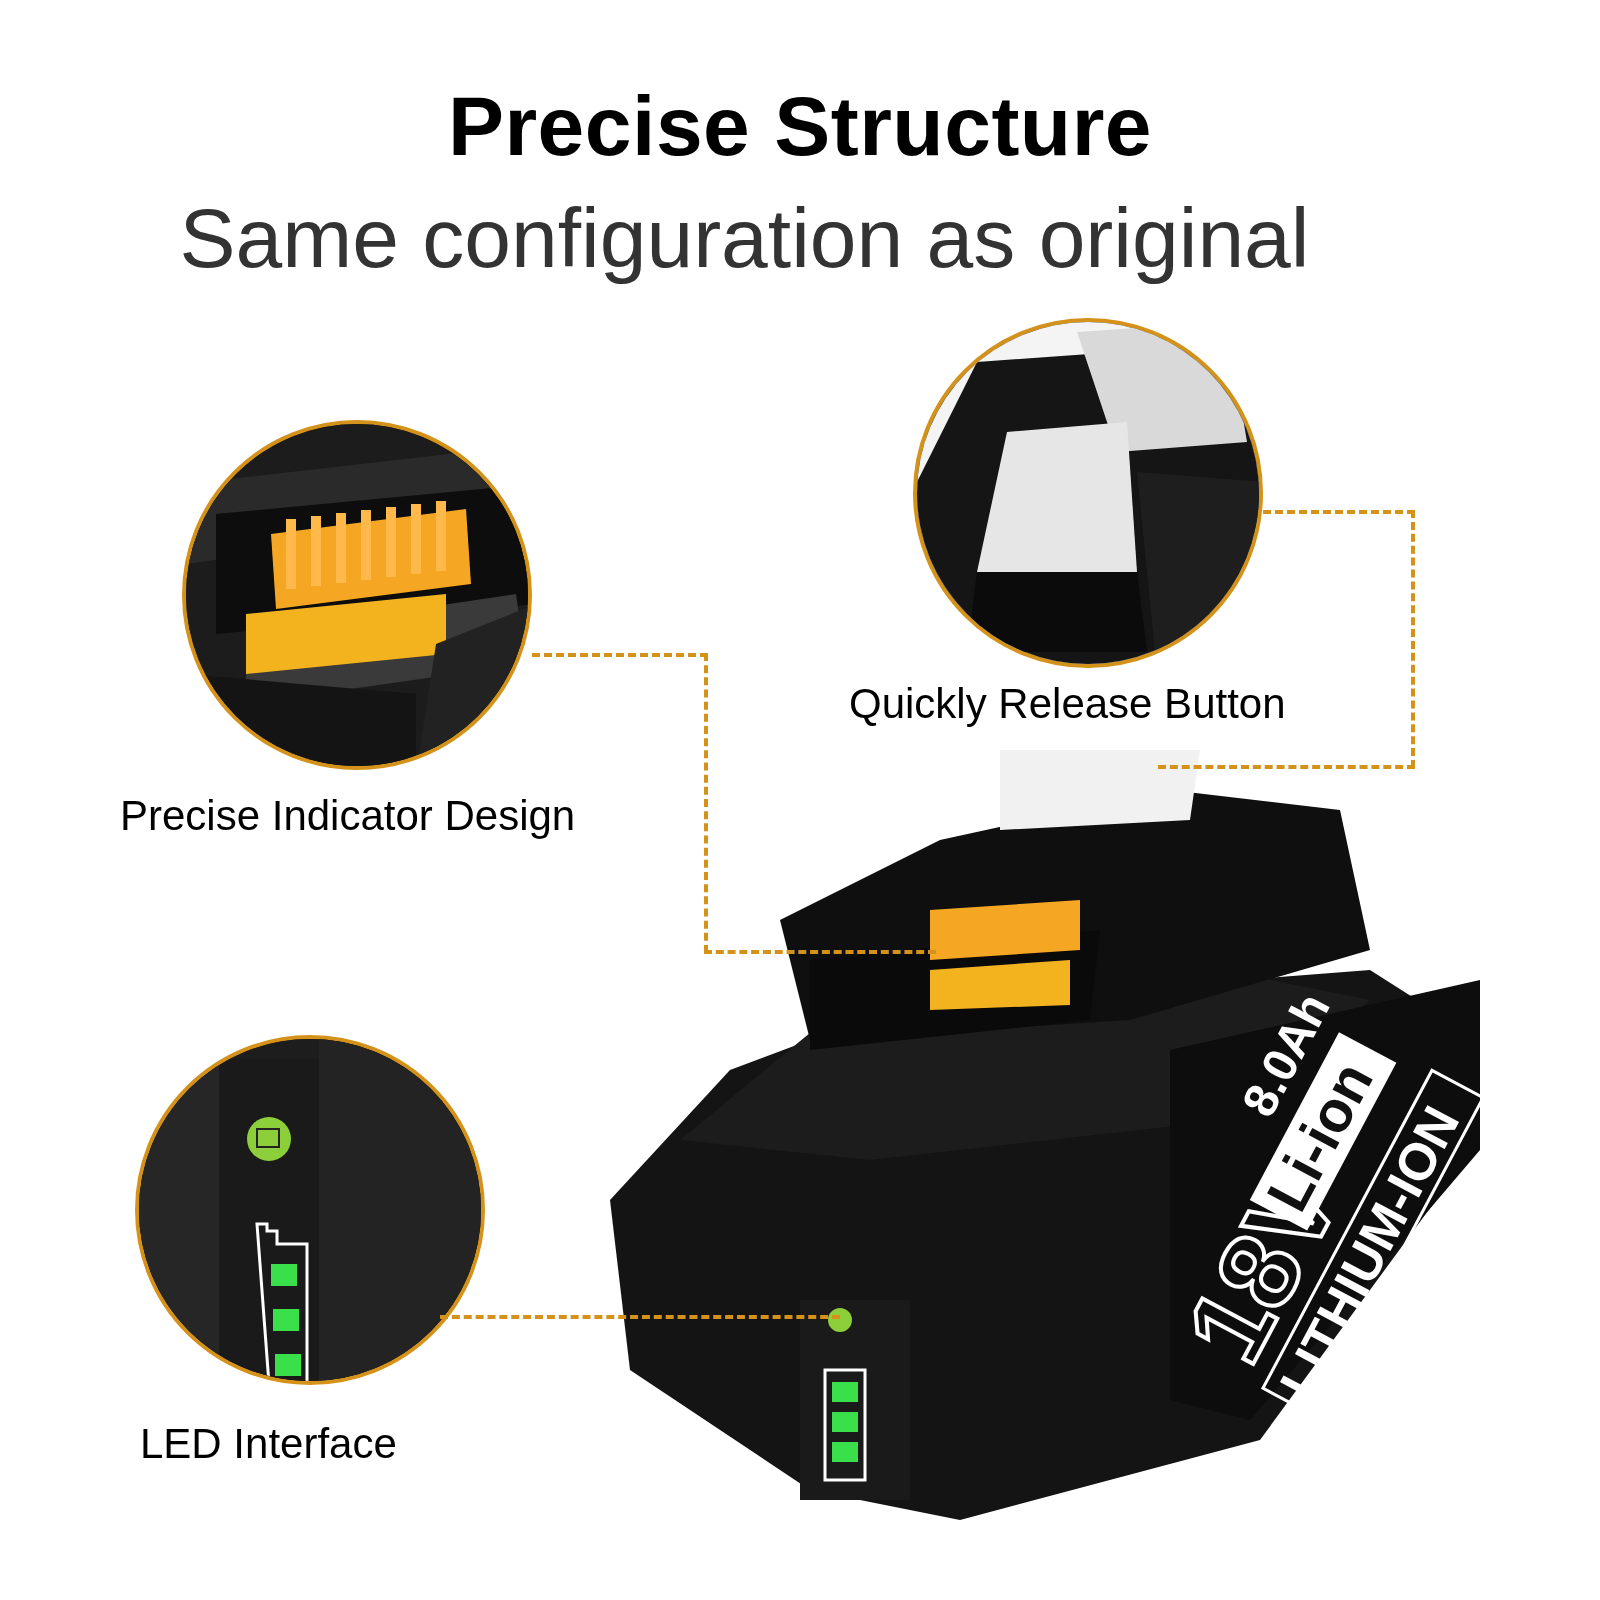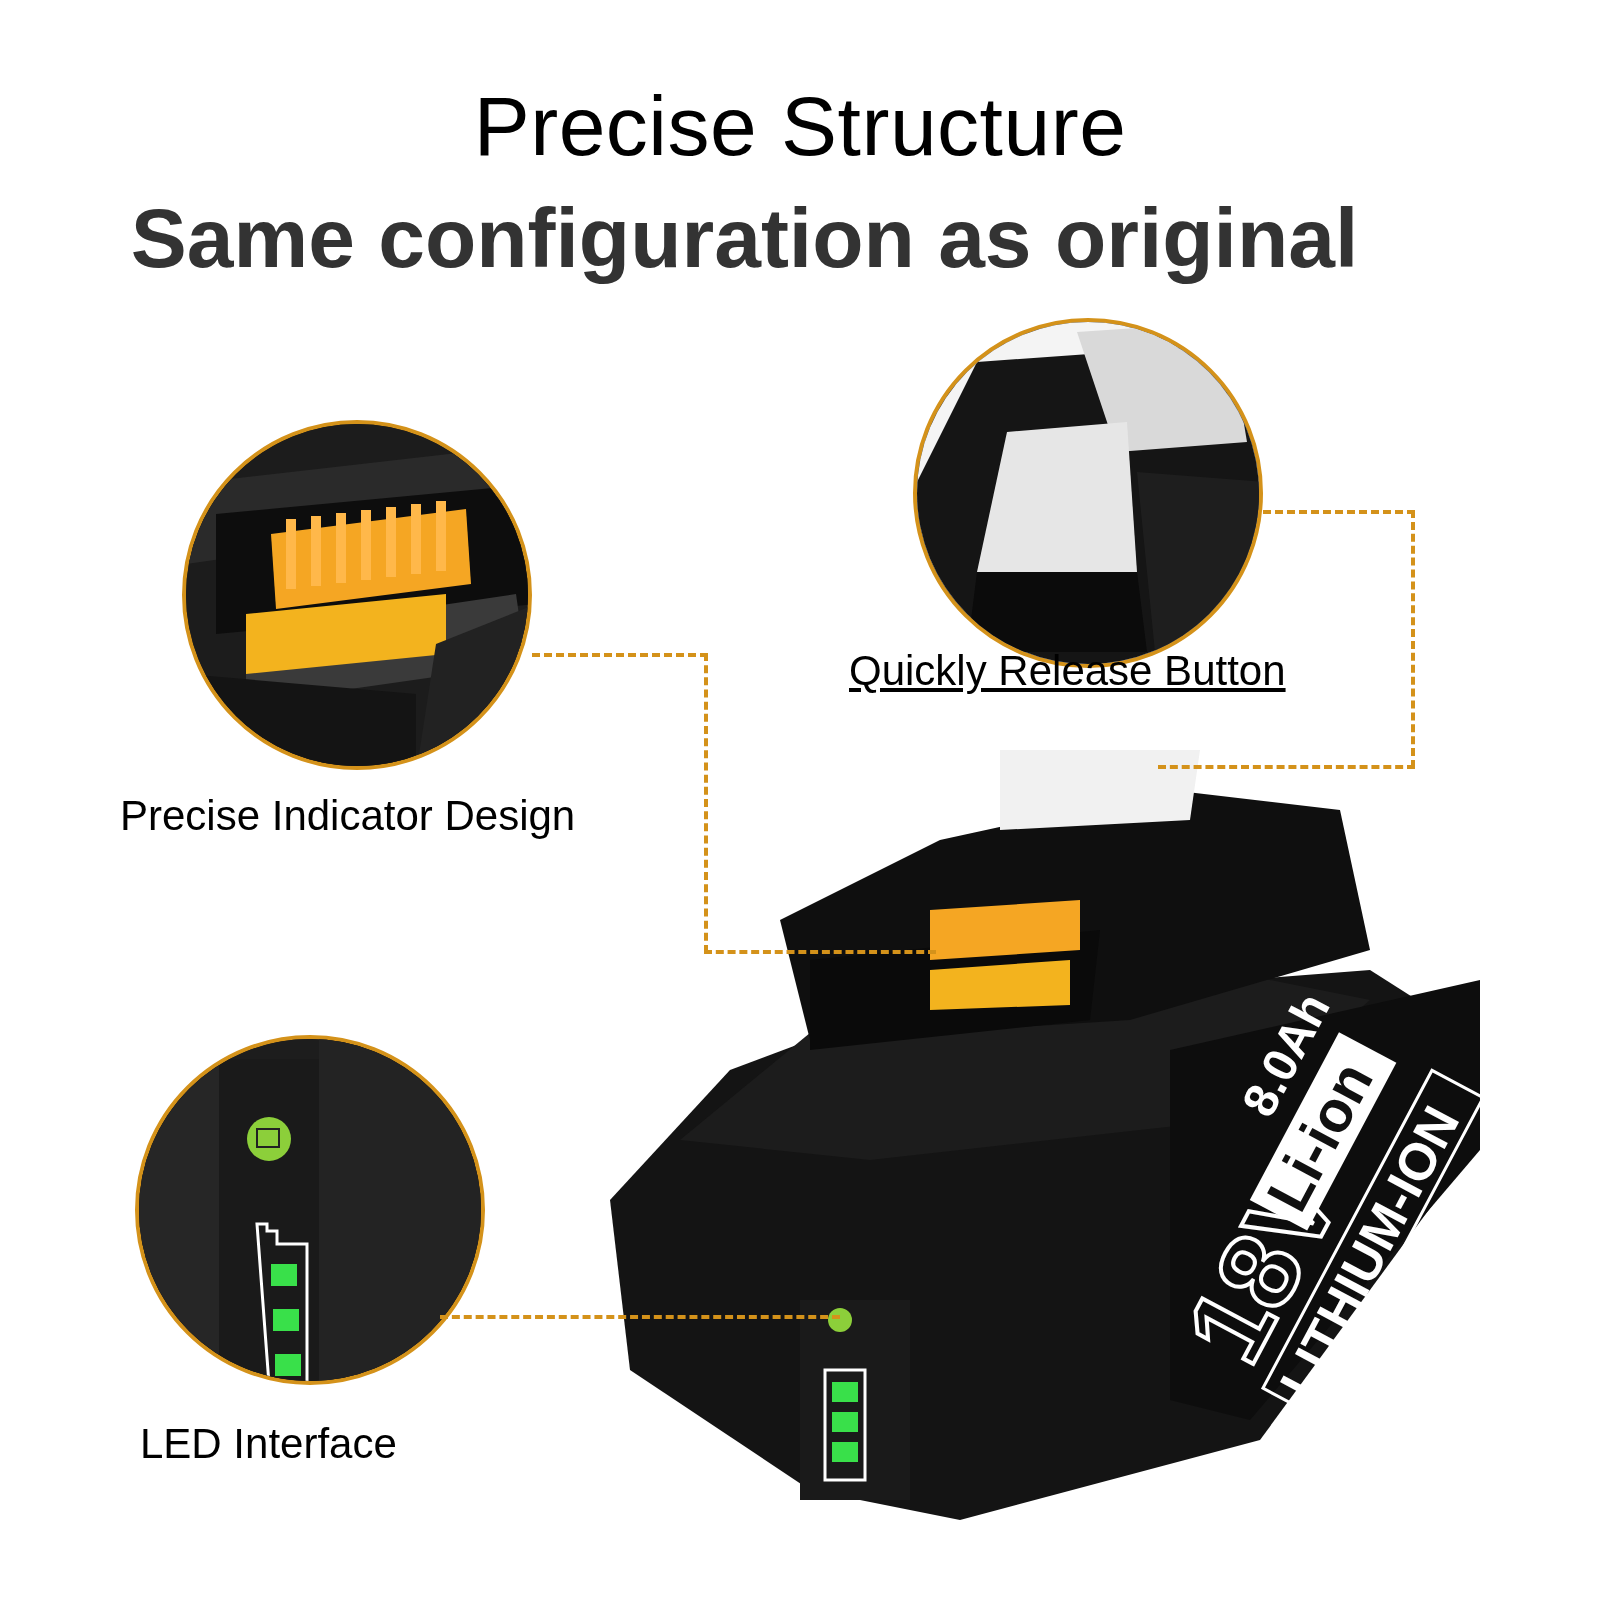--- a/index.html
+++ b/index.html
@@ -1,26 +1,26 @@
 <!DOCTYPE html>
 <html><head>
 <meta charset="utf-8">
 <style>
   * { box-sizing: border-box; margin: 0; padding: 0; }
   html, body { width: 1600px; height: 1600px; background: #ffffff; overflow: hidden; }
   body { position: relative; font-family: "Liberation Sans", sans-serif; }
 
   .title {
     position: absolute; left: 0; width: 1600px; top: 78px;
-    text-align: center; font-weight: 400; font-size: 84px; color: #000;
+    text-align: center; font-weight: 700; font-size: 84px; color: #000;
     letter-spacing: 0.5px;
   }
   .subtitle {
     position: absolute; left: 0; width: 1489px; top: 190px;
-    text-align: center; font-size: 84px; color: #333333; font-weight: 700;
+    text-align: center; font-size: 84px; color: #333333; font-weight: 400;
   }
 
   .callout-label {
     position: absolute; font-size: 42px; color: #000; white-space: nowrap;
   }
 
   .circle {
     position: absolute; border-radius: 50%; border: 4px solid #d4921a;
     overflow: hidden; background: #1b1b1b;
   }
@@ -63,21 +63,21 @@
 <div class="circle" style="left:913px; top:318px; width:350px; height:350px;">
   <svg width="350" height="350" viewBox="0 0 350 350">
     <rect width="350" height="350" fill="#f4f4f4"></rect>
     <polygon points="60,40 340,20 350,350 0,350 0,160" fill="#151515"></polygon>
     <polygon points="160,10 310,0 330,120 200,130" fill="#d9d9d9"></polygon>
     <polygon points="90,110 210,100 220,250 60,250" fill="#e6e6e6"></polygon>
     <polygon points="60,250 220,250 230,330 50,330" fill="#0b0b0b"></polygon>
     <polygon points="220,150 350,160 350,350 240,350" fill="#1e1e1e"></polygon>
   </svg>
 </div>
-<div class="callout-label" style="left:849px; top:647px;text-decoration:underline;">Quickly Release Button</div>
+<div class="callout-label" style="left:849px; top:680px;">Quickly Release Button</div>
 
 <div class="circle" style="left:135px; top:1035px; width:350px; height:350px;">
   <svg width="350" height="350" viewBox="0 0 350 350">
     <rect width="350" height="350" fill="#1d1d1d"></rect>
     <rect x="0" y="0" width="80" height="350" fill="#262626"></rect>
     <rect x="80" y="20" width="100" height="330" fill="#1a1a1a"></rect>
     <rect x="180" y="0" width="170" height="350" fill="#232323"></rect>
     <circle cx="130" cy="100" r="22" fill="#8ccf3a"></circle>
     <rect x="118" y="90" width="22" height="18" fill="none" stroke="#222" stroke-width="2"></rect>
     <polygon points="118,185 128,185 128,192 138,192 138,205 168,205 168,345 130,345" fill="none" stroke="#fff" stroke-width="3"></polygon>

